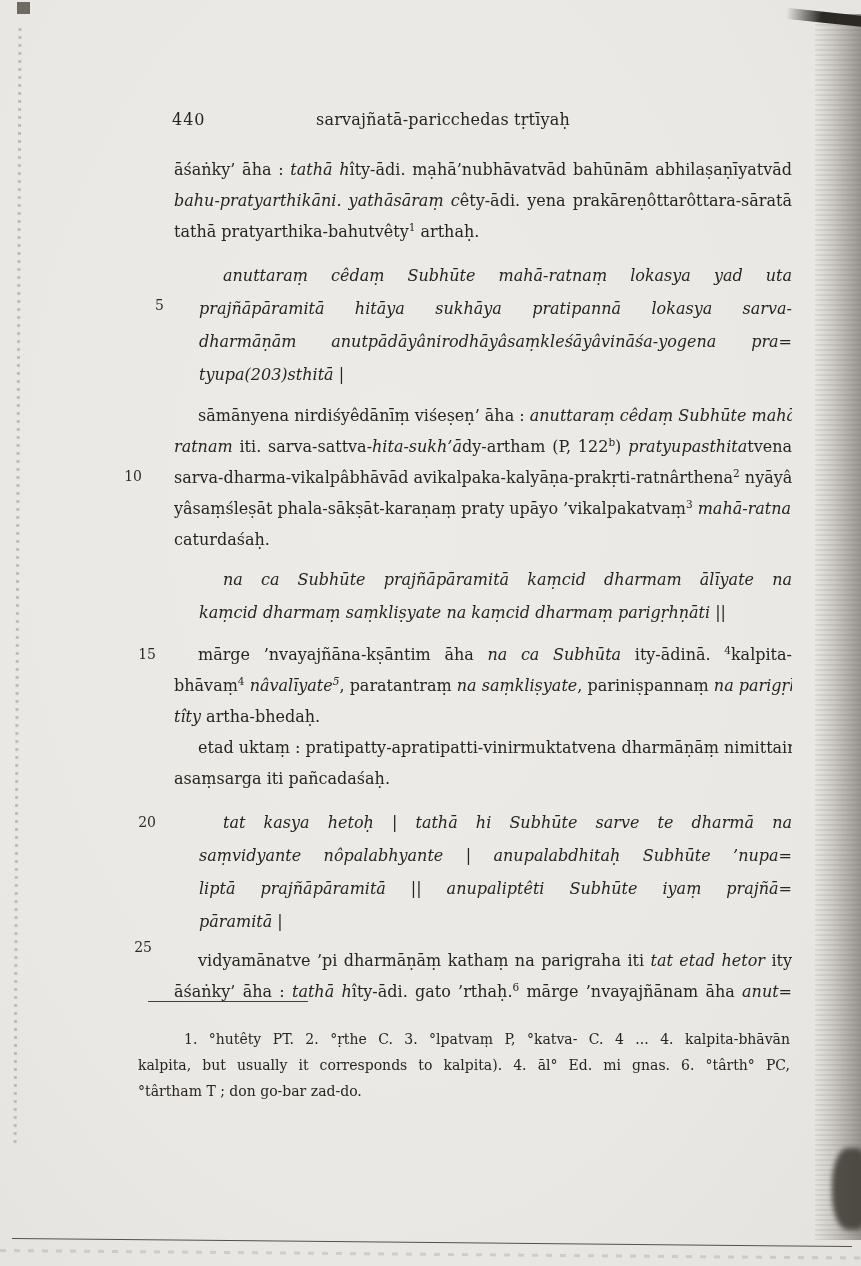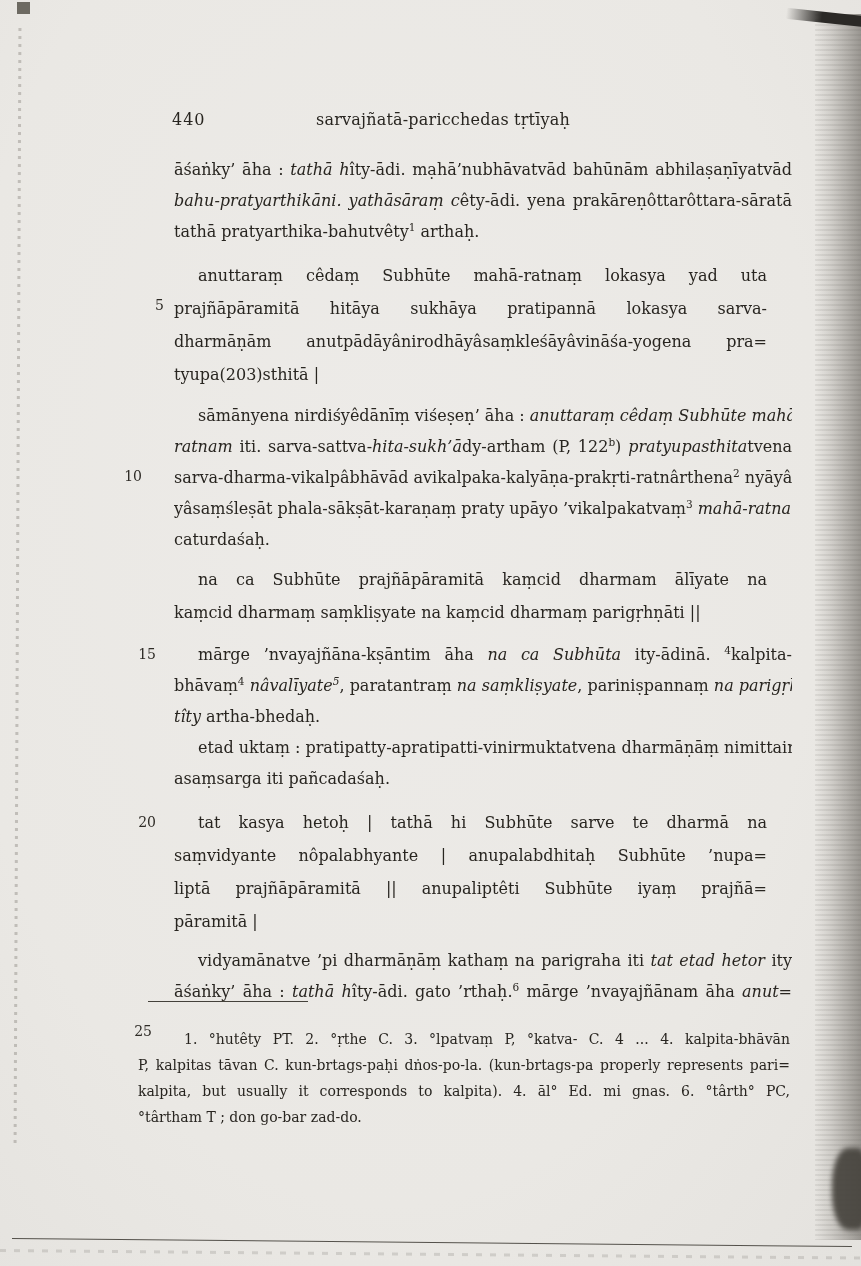--- a/index.html
+++ b/index.html
@@ -8,37 +8,37 @@
     background:radial-gradient(ellipse at 45% 40%, #edebe8 0%, #eae8e4 65%, #e4e2de 100%);
     font-family:"DejaVu Serif","Liberation Serif",serif;
     color:#282520;
   }
   .content{position:absolute;left:174px;top:108px;width:618px;}
   .header{position:relative;height:26px;font-size:16px;line-height:24px;}
   .pagenum{position:absolute;left:-2px;top:0;letter-spacing:1px;}
   .running-title{position:absolute;left:142px;top:0;letter-spacing:.2px;}
   .para{font-size:16px;}
   .para.body{line-height:31px;}
-  .para.quote{width:593px;line-height:33px;}
+  .para.quote{margin-left:25px;width:593px;line-height:33px;font-style:italic;}
   .p-a{margin-top:20px}.p-b{margin-top:12px}.p-c{margin-top:9px}.p-d{margin-top:8px}
   .p-e{margin-top:10px}.p-e2{margin-top:0}.p-f{margin-top:12px}.p-g{margin-top:7px}
   .line{white-space:nowrap;text-align:justify;text-align-last:justify;overflow:hidden;}
   .line.last{text-align-last:left;}
   .line.fi{padding-left:24px;}
   sup{font-size:10.5px;line-height:0;vertical-align:6px;}
   i{}
   .fn-rule{margin-left:-26px;margin-top:-6px;width:160px;height:0;border-top:1.5px solid #44413b;}
   .footnotes{margin-left:-36px;width:652px;font-size:14px;line-height:26px;margin-top:24px;}
   .footnotes .line.fi{padding-left:46px;}
   .margin-num{position:absolute;width:28px;text-align:right;font-size:14px;color:#2e2b26;}
   .mn5{left:136px;top:289px;line-height:33px;}
   .mn10{left:114px;top:461px;line-height:31px;}
   .mn15{left:128px;top:639px;line-height:31px;}
   .mn20{left:128px;top:806px;line-height:33px;}
-  .mn25{left:124px;top:1016px;line-height:31px;}
+  .mn25{left:124px;top:932px;line-height:31px;}
   
   .edge-shadow{position:absolute;top:14px;right:0;bottom:26px;width:46px;
     background:
       repeating-linear-gradient(to bottom, rgba(90,88,82,.10) 0 2px, rgba(0,0,0,0) 2px 5px),
       linear-gradient(to right, rgba(146,142,136,0) 0%, rgba(146,142,136,.28) 35%, rgba(126,122,116,.5) 70%, rgba(104,100,94,.62) 100%);}
   .corner-streak{position:absolute;top:12px;right:-5px;width:80px;height:11px;
     background:linear-gradient(to right, rgba(42,40,36,0), #2b2926 45%);
     transform:rotate(6deg);border-radius:2px;}
   .blob-br{position:absolute;right:-7px;top:1148px;width:36px;height:82px;
     background:#45423c;border-radius:45% 30% 30% 45%;filter:blur(2.5px);opacity:.9;}
@@ -115,18 +115,17 @@
         <div class="line last">pāramitā |</div>
       </div>
     <div class="para body p-g">
         <div class="line fi">vidyamānatve ’pi dharmāṇāṃ kathaṃ na parigraha iti <i>tat etad hetor</i> ity</div>
         <div class="line">āśaṅky’ āha :  <i>tathā h</i>îty-ādi.  gato ’rthaḥ.<sup>6</sup>  mārge ’nvayajñānam āha <i>anut=</i></div>
       </div>
 
     <div class="fn-rule"></div>
     <div class="footnotes">
         <div class="line fi">1.  °hutêty PT.    2.  °ṛthe C.    3.  °lpatvaṃ P, °katva- C.    4 ... 4.  kalpita-bhāvān</div>
-        <div class="line">P, kalpitas tāvan C. kun-brtags-paḥi dṅos-po-la. (kun-brtags-pa properly represents pari=</div>
         <div class="line">kalpita, but usually it corresponds to kalpita).    4.  āl° Ed. mi gnas.    6.  °târth° PC,</div>
         <div class="line last">°târtham T ;  don go-bar zad-do.</div>
       </div>
   </div>
 </div>
 
 </body></html>

